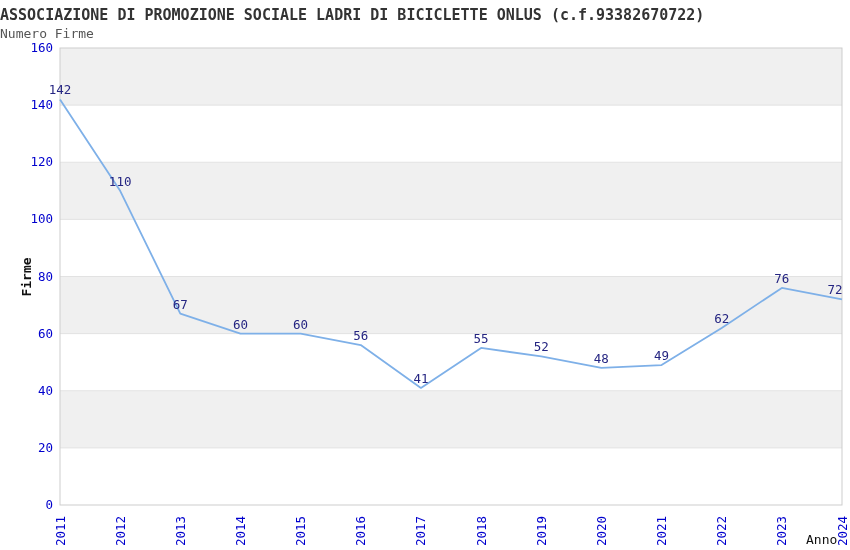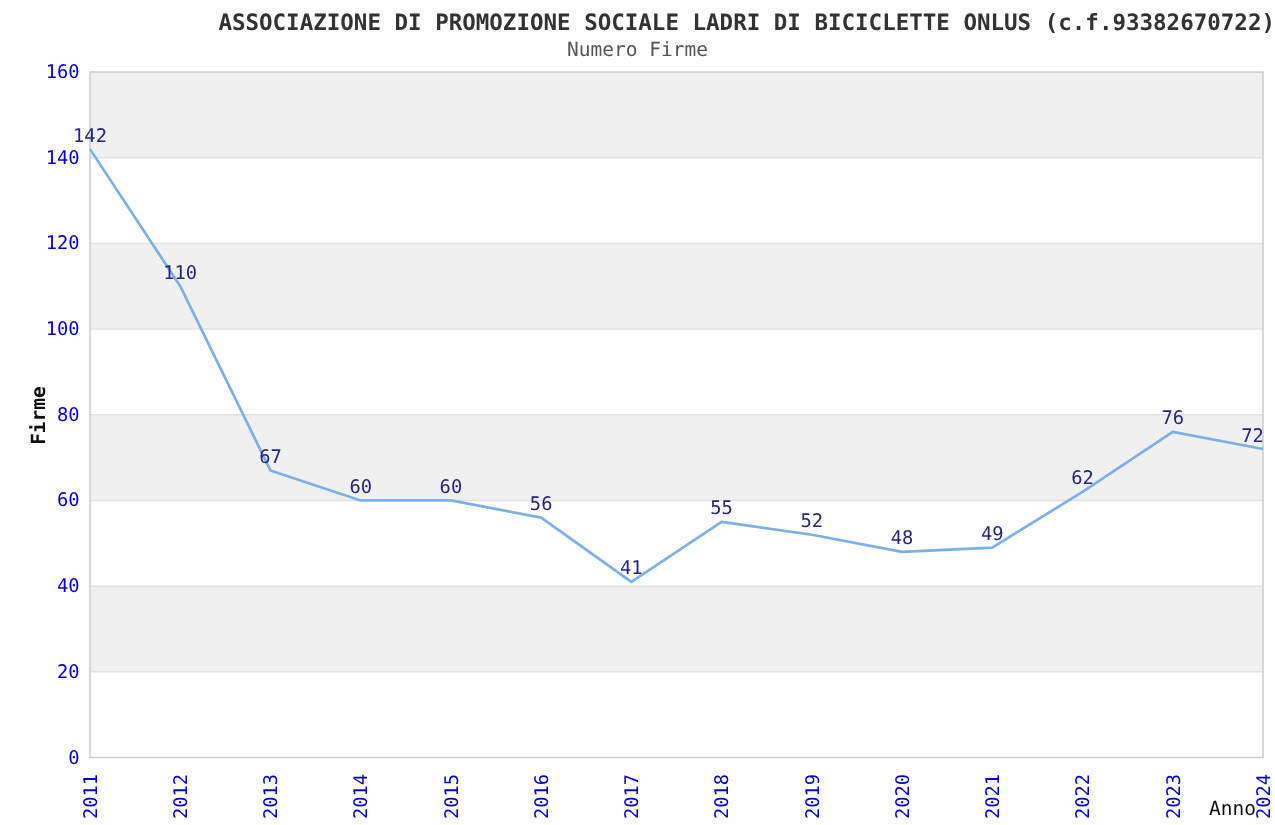--- a/index.html
+++ b/index.html
@@ -13,33 +13,32 @@
     width: 850px;
     height: 550px;
     background: #ffffff;
     overflow: hidden;
   }
   .chart-title {
     position: absolute;
     top: 6px;
     left: 0;
     width: 850px;
-    text-align: right;
+    text-align: left;
     font-size: 15px;
     font-weight: bold;
     color: #333333;
     white-space: nowrap;
     letter-spacing: 0px;
   }
   .chart-subtitle {
     position: absolute;
     top: 26px;
     left: 0;
     width: 850px;
-    text-align: center;
     font-size: 13px;
     color: #555555;
     white-space: nowrap;
   }
   .y-axis-title {
     position: absolute;
     left: -23px;
     top: 269px;
     width: 100px;
     height: 16px;

